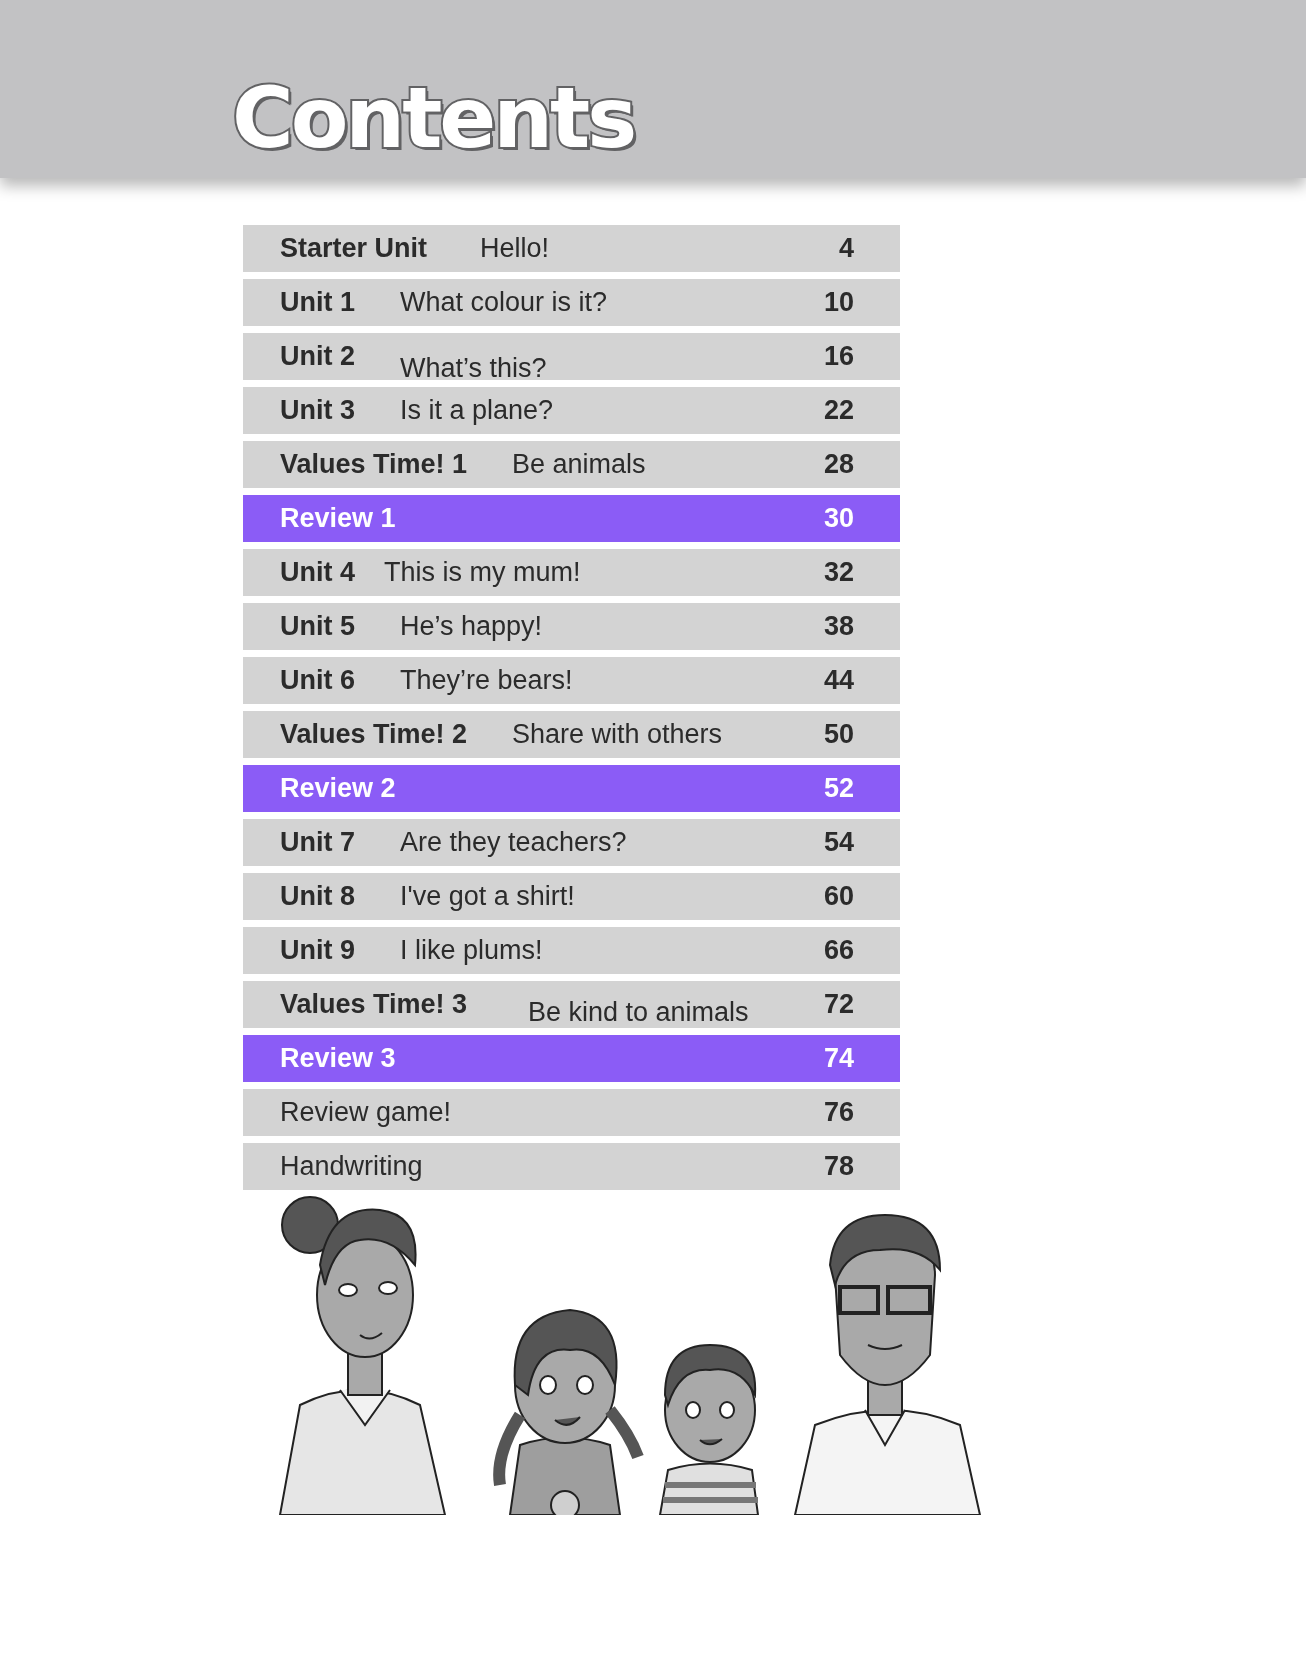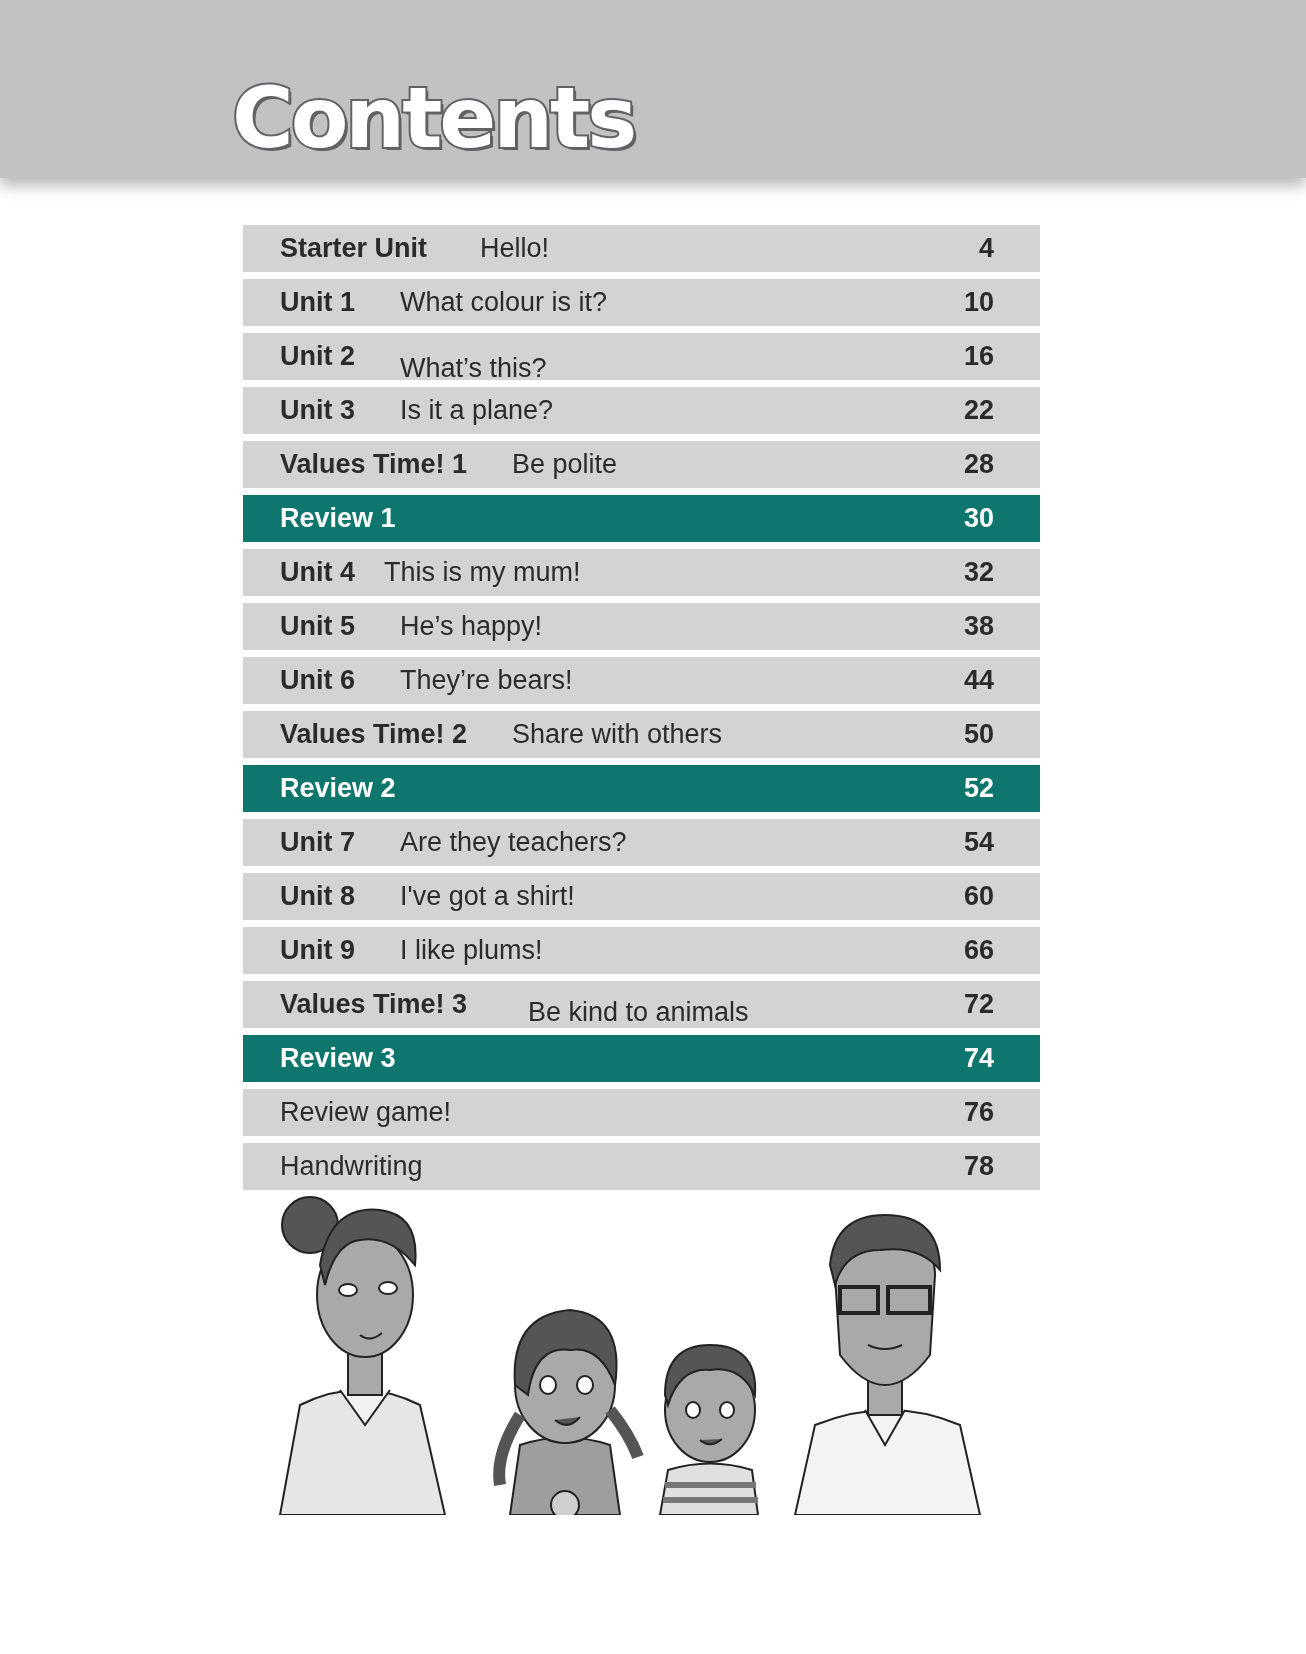--- a/index.html
+++ b/index.html
@@ -4,24 +4,24 @@
 <style>
   html, body { margin:0; padding:0; }
   body { width:1306px; height:1654px; background:#ffffff; position:relative; overflow:hidden;
          font-family:"Liberation Sans", "DejaVu Sans", sans-serif; }
   .header-band { position:absolute; left:0; top:0; width:1306px; height:178px; background:#c2c2c4;
          box-shadow:0 8px 14px rgba(0,0,0,0.28); }
   .title { position:absolute; left:232px; top:76px; font-family:"DejaVu Sans", sans-serif; font-weight:bold;
          font-size:84px; letter-spacing:-3px; color:#ffffff; line-height:1;
          -webkit-text-stroke:4px #626264; paint-order:stroke fill;
          text-shadow:3px 3px 0 #626264;text-align:center; }
-  .toc { position:absolute; left:243px; top:225px; width:797px; }
+  .toc { position:absolute; left:243px; top:225px; width:657px; }
   .row { position:relative; height:47px; margin-bottom:7px; background:#d3d3d3; color:#2b2b2b;
          font-size:27px; line-height:47px; }
-  .row.review { background:#0f766e; color:#ffffff; }
+  .row.review { background:#8b5cf6; color:#ffffff; }
   .row .label { position:absolute; left:37px; font-weight:bold; }
   .row .topic { position:absolute; }
   .row .page { position:absolute; right:46px; font-weight:bold; }
   .row.plain .label { font-weight:normal; }
   .illus { position:absolute; left:270px; top:1195px; width:790px; height:320px; }
 </style>
 </head>
 <body>
 
 <div class="header-band"></div>
@@ -43,21 +43,21 @@
       <span class="topic" style="left: 157px; margin-top: 12px;">What’s this?</span>
       <span class="page">16</span>
     </div>
     <div class="row">
       <span class="label">Unit 3</span>
       <span class="topic" style="left: 157px;">Is it a plane?</span>
       <span class="page">22</span>
     </div>
     <div class="row">
       <span class="label">Values Time! 1</span>
-      <span class="topic" style="left: 269px;">Be polite</span>
+      <span class="topic" style="left: 269px;">Be animals</span>
       <span class="page">28</span>
     </div>
     <div class="row review">
       <span class="label">Review 1</span>
       <span class="page">30</span>
     </div>
     <div class="row">
       <span class="label">Unit 4</span>
       <span class="topic" style="left: 141px;">This is my mum!</span>
       <span class="page">32</span>

